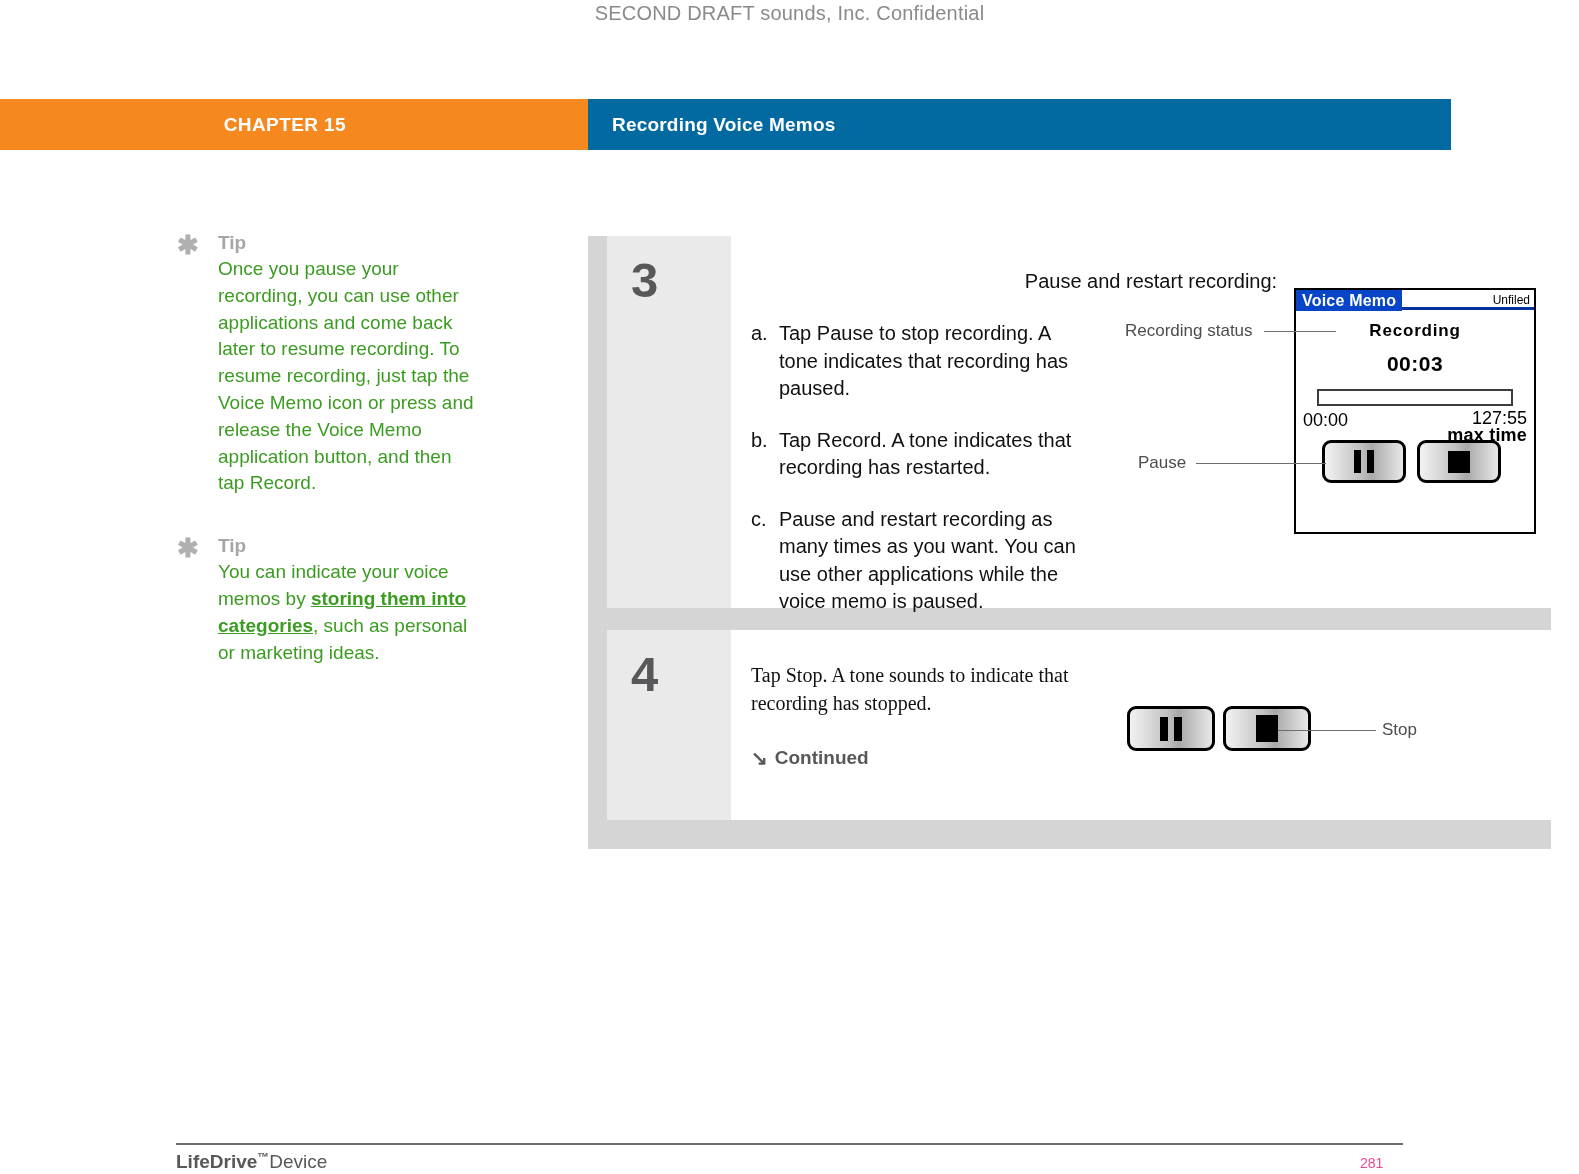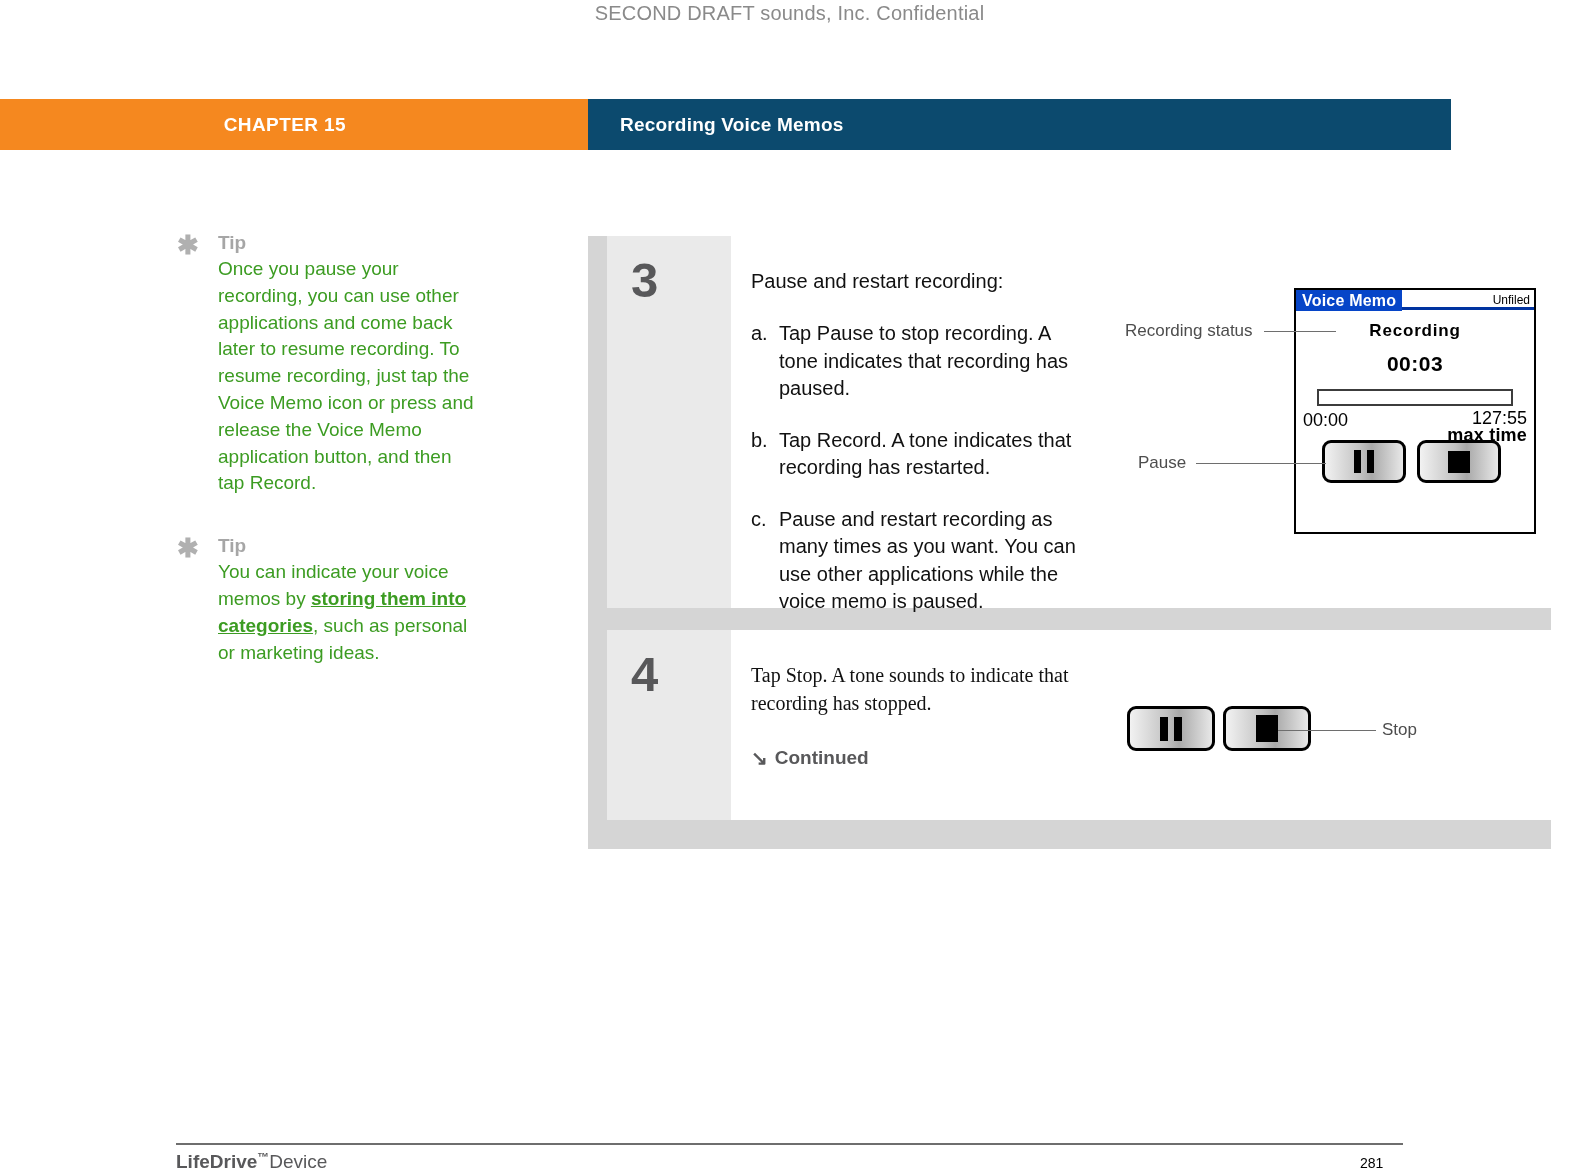--- a/index.html
+++ b/index.html
@@ -48,25 +48,25 @@
     padding-right: 242px;
   }
   .chapter-left .lbl {
     color: #ffffff;
     font-size: 19px;
     font-weight: bold;
     letter-spacing: 0.4px;
   }
   .chapter-right {
     flex: 1;
-    background: #0c4a6e;
+    background: #0369a1;
     display: flex;
     align-items: center;
     box-sizing: border-box;
-    padding-left: 32px;
+    padding-left: 24px;
   }
   .chapter-right .lbl {
     color: #ffffff;
     font-size: 19px;
     font-weight: bold;
     letter-spacing: 0.2px;
   }
 
   
   .tips-col {
@@ -144,20 +144,21 @@
     position: relative;
     box-sizing: border-box;
     padding: 32px 0 0 20px;
   }
 
   .step-intro {
     font-size: 20px;
     color: #111111;
     line-height: 26px;
     margin-bottom: 26px;
+    text-align: center;
   }
   .sub-list { margin: 0; padding: 0; list-style: none; width: 330px; }
   .sub-item {
     display: flex;
     font-size: 20px;
     color: #111111;
     line-height: 27.5px;
     margin-bottom: 24px;
   }
   .sub-marker { width: 28px; flex: 0 0 28px; }
@@ -343,21 +344,21 @@
     font-size: 19px;
     color: #58585a;
   }
   .footer-left .brand { font-weight: bold; }
   .footer-left .tm { font-size: 12px; vertical-align: super; font-weight: bold; }
   .footer-page {
     position: absolute;
     left: 1360px;
     top: 1155px;
     font-size: 14px;
-    color: #000000;
+    color: #ec4899;
   }
 </style>
 </head>
 <body>
 
 <div class="draft-header">
   <span>SECOND DRAFT sounds, Inc.  Confidential</span>
 </div>
 
 <div class="chapter-bar">

